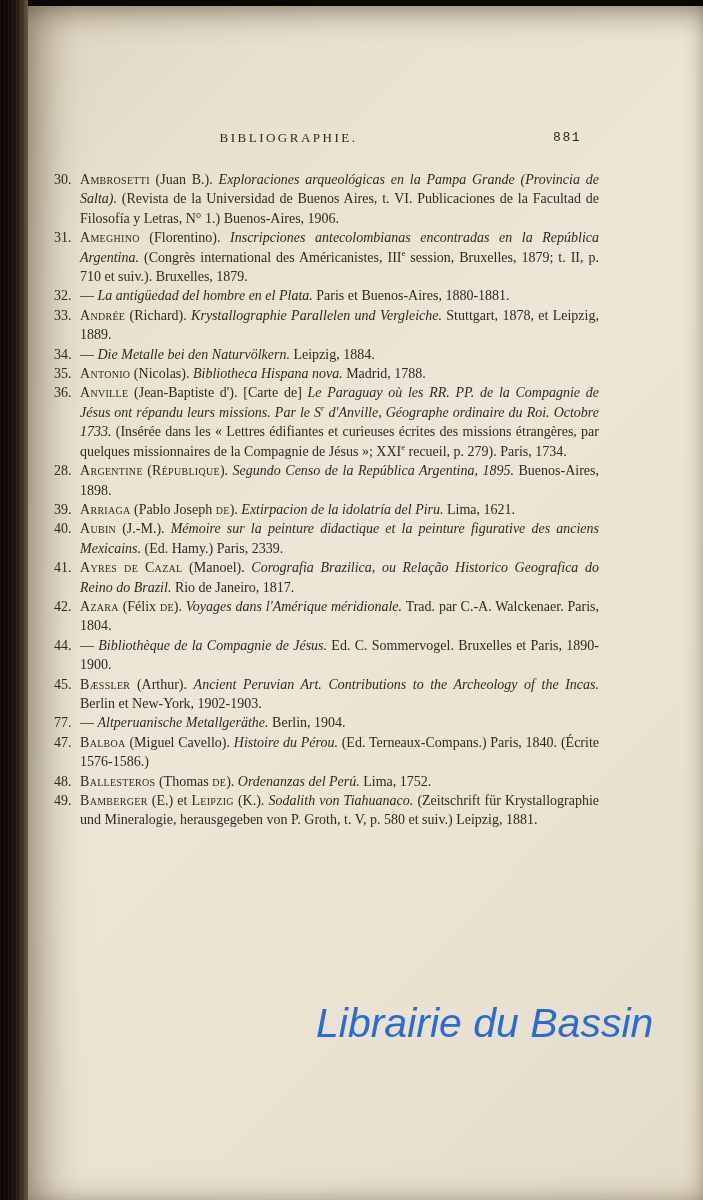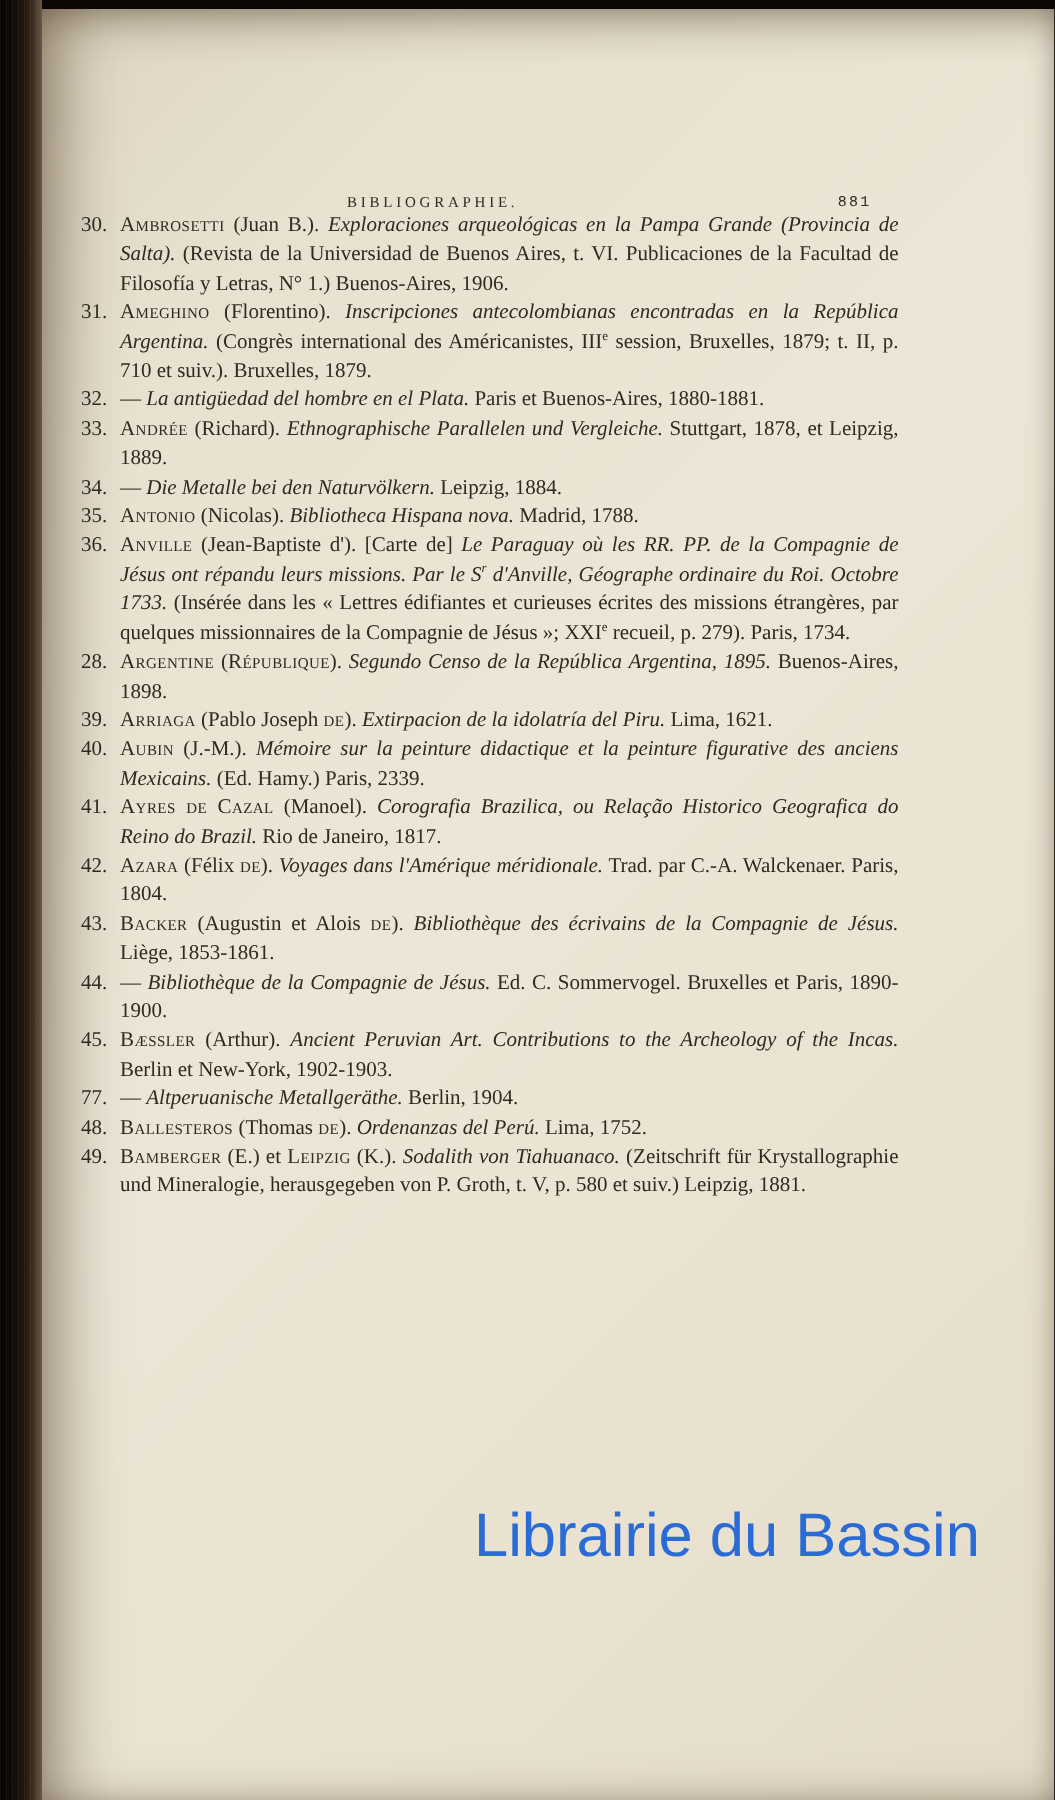--- a/index.html
+++ b/index.html
@@ -25,21 +25,21 @@
     box-shadow:
       inset 30px 0 45px -18px rgba(70,50,30,0.55),
       inset 0 20px 32px -18px rgba(70,50,30,0.50),
       inset -10px 0 18px -10px rgba(95,75,52,0.35),
       inset 0 -14px 22px -16px rgba(95,75,52,0.25);
   }
   
   .textblock {
     position:absolute; left:54px; top:130px; width:545px;
   }
-  .header { position:relative; font-size:10px; letter-spacing:2.5px; margin-bottom:0; }
+  .header { position:relative; font-size:13px; letter-spacing:2.5px; margin-bottom:24px; }
   .title  { display:block; text-align:center; margin-right:76px; }
   .pagenum{ position:absolute; right:18px; top:0; letter-spacing:1.5px;font-family:Liberation Mono, monospace; }
 
   .entries { font-size:14px; line-height:19.4px; text-align:justify; }
   .entry   { padding-left:26px; }
   .entry .num { display:inline-block; width:26px; margin-left:-26px; }
   .sc  { font-variant:small-caps; letter-spacing:0.3px; }
   .i   { font-style:italic; }
   .sup { font-size:0.62em; vertical-align:super; line-height:0; }
   .i.sup, .sup.i { font-style:italic; }
@@ -60,32 +60,32 @@
 
   <div class="textblock">
     <div class="header">
       <span class="title">BIBLIOGRAPHIE.</span>
       <span class="pagenum">881</span>
     </div>
     <div class="entries">
         <div class="entry"><span class="num">30.</span><span class="sc">Ambrosetti</span><span> (Juan B.). </span><span class="i">Exploraciones arqueológicas en la Pampa Grande (Provincia de Salta).</span><span> (Revista de la Universidad de Buenos Aires, t. VI. Publicaciones de la Facultad de Filosofía y Letras, N° 1.) Buenos-Aires, 1906.</span></div>
         <div class="entry"><span class="num">31.</span><span class="sc">Ameghino</span><span> (Florentino). </span><span class="i">Inscripciones antecolombianas encontradas en la República Argentina.</span><span> (Congrès international des Américanistes, III</span><span class="sup">e</span><span> session, Bruxelles, 1879; t. II, p. 710 et suiv.). Bruxelles, 1879.</span></div>
         <div class="entry"><span class="num">32.</span><span>— </span><span class="i">La antigüedad del hombre en el Plata.</span><span> Paris et Buenos-Aires, 1880-1881.</span></div>
-        <div class="entry"><span class="num">33.</span><span class="sc">Andrée</span><span> (Richard). </span><span class="i">Ethnographische Parallelen und Vergleiche.</span><span> Stuttgart, 1878, et Leipzig, 1889.</span></div>
+        <div class="entry"><span class="num">33.</span><span class="sc">Andrée</span><span> (Richard). </span><span class="i">Krystallographie Parallelen und Vergleiche.</span><span> Stuttgart, 1878, et Leipzig, 1889.</span></div>
         <div class="entry"><span class="num">34.</span><span>— </span><span class="i">Die Metalle bei den Naturvölkern.</span><span> Leipzig, 1884.</span></div>
         <div class="entry"><span class="num">35.</span><span class="sc">Antonio</span><span> (Nicolas). </span><span class="i">Bibliotheca Hispana nova.</span><span> Madrid, 1788.</span></div>
         <div class="entry"><span class="num">36.</span><span class="sc">Anville</span><span> (Jean-Baptiste d'). [Carte de] </span><span class="i">Le Paraguay où les RR. PP. de la Compagnie de Jésus ont répandu leurs missions. Par le S</span><span class="i sup">r</span><span class="i"> d'Anville, Géographe ordinaire du Roi. Octobre 1733.</span><span> (Insérée dans les « Lettres édifiantes et curieuses écrites des missions étrangères, par quelques missionnaires de la Compagnie de Jésus »; XXI</span><span class="sup">e</span><span> recueil, p. 279). Paris, 1734.</span></div>
         <div class="entry"><span class="num">28.</span><span class="sc">Argentine</span><span> (</span><span class="sc">République</span><span>). </span><span class="i">Segundo Censo de la República Argentina, 1895.</span><span> Buenos-Aires, 1898.</span></div>
         <div class="entry"><span class="num">39.</span><span class="sc">Arriaga</span><span> (Pablo Joseph </span><span class="sc">de</span><span>). </span><span class="i">Extirpacion de la idolatría del Piru.</span><span> Lima, 1621.</span></div>
         <div class="entry"><span class="num">40.</span><span class="sc">Aubin</span><span> (J.-M.). </span><span class="i">Mémoire sur la peinture didactique et la peinture figurative des anciens Mexicains.</span><span> (Ed. Hamy.) Paris, 2339.</span></div>
         <div class="entry"><span class="num">41.</span><span class="sc">Ayres de Cazal</span><span> (Manoel). </span><span class="i">Corografia Brazilica, ou Relação Historico Geografica do Reino do Brazil.</span><span> Rio de Janeiro, 1817.</span></div>
         <div class="entry"><span class="num">42.</span><span class="sc">Azara</span><span> (Félix </span><span class="sc">de</span><span>). </span><span class="i">Voyages dans l'Amérique méridionale.</span><span> Trad. par C.-A. Walckenaer. Paris, 1804.</span></div>
-        <div class="entry"><span class="num">43.</span><span class="sc">Backer</span><span> (Augustin et Alois </span><span class="sc">de</span><span>). </span><span class="i">Bibliothèque des écrivains de la Compagnie de Jésus.</span><span> Liège, 1853-1861.</span></div>
         <div class="entry"><span class="num">44.</span><span>— </span><span class="i">Bibliothèque de la Compagnie de Jésus.</span><span> Ed. C. Sommervogel. Bruxelles et Paris, 1890-1900.</span></div>
         <div class="entry"><span class="num">45.</span><span class="sc">Bæssler</span><span> (Arthur). </span><span class="i">Ancient Peruvian Art. Contributions to the Archeology of the Incas.</span><span> Berlin et New-York, 1902-1903.</span></div>
         <div class="entry"><span class="num">77.</span><span>— </span><span class="i">Altperuanische Metallgeräthe.</span><span> Berlin, 1904.</span></div>
+        <div class="entry"><span class="num">47.</span><span class="sc">Balboa</span><span> (Miguel Cavello). </span><span class="i">Histoire du Pérou.</span><span> (Ed. Terneaux-Compans.) Paris, 1840. (Écrite 1576-1586.)</span></div>
         <div class="entry"><span class="num">48.</span><span class="sc">Ballesteros</span><span> (Thomas </span><span class="sc">de</span><span>). </span><span class="i">Ordenanzas del Perú.</span><span> Lima, 1752.</span></div>
         <div class="entry"><span class="num">49.</span><span class="sc">Bamberger</span><span> (E.) et </span><span class="sc">Leipzig</span><span> (K.). </span><span class="i">Sodalith von Tiahuanaco.</span><span> (Zeitschrift für Krystallographie und Mineralogie, herausgegeben von P. Groth, t. V, p. 580 et suiv.) Leipzig, 1881.</span></div>
       </div>
   </div>
 
-  <div class="watermark" style="color: rgb(43, 107, 213);">Librairie du Bassin</div>
+  <div class="watermark" style="color: rgb(43, 107, 213); font-style: italic;">Librairie du Bassin</div>
 </div>
 
 </body></html>

